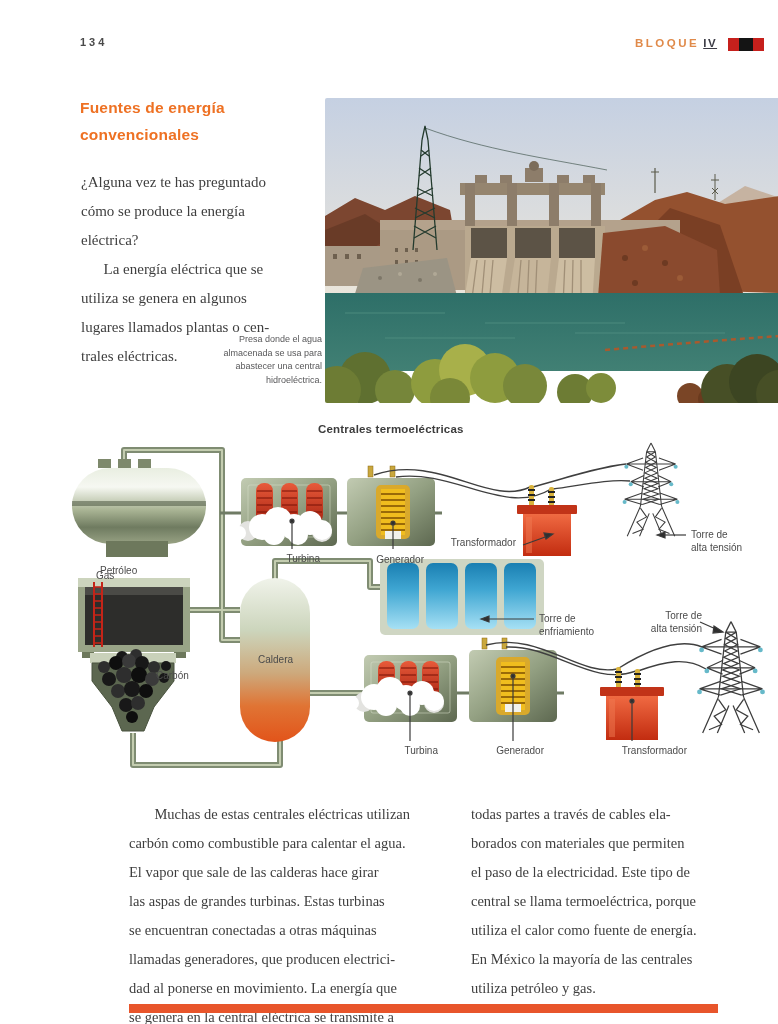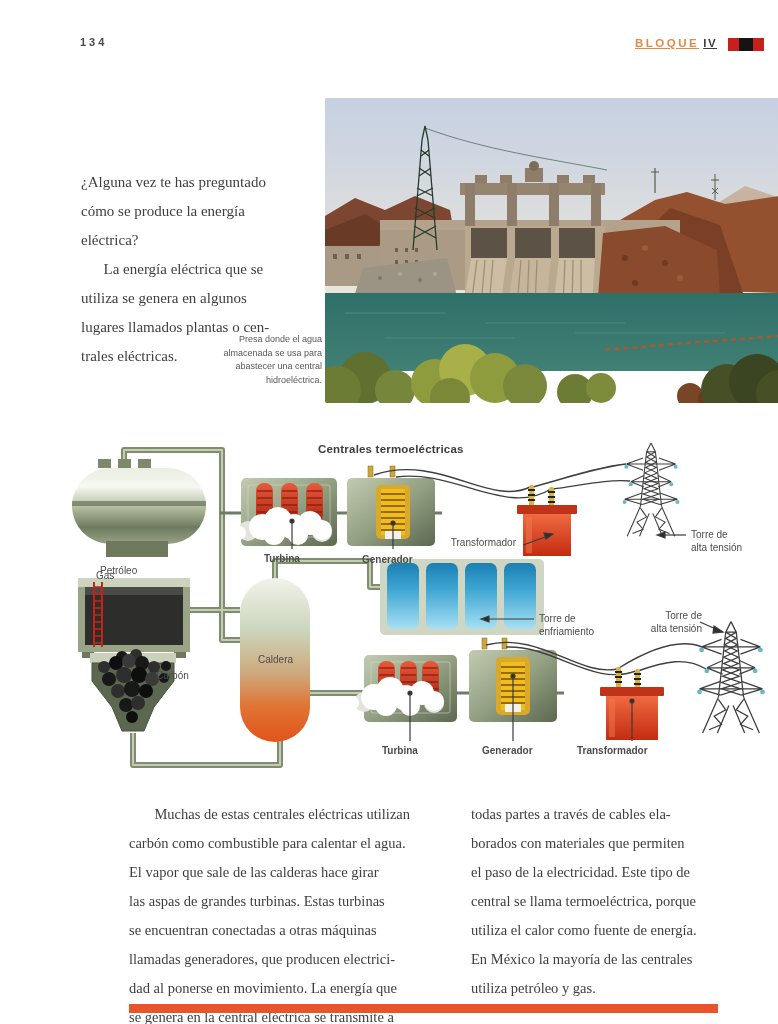--- a/index.html
+++ b/index.html
@@ -3,55 +3,57 @@
 <meta charset="utf-8">
 <style>
   html,body{margin:0;padding:0;background:#ffffff;}
   #page{position:relative;width:778px;height:1024px;background:#ffffff;overflow:hidden;
         font-family:"Liberation Sans",sans-serif;margin-left:34px;}
   .abs{position:absolute;}
   .pre{white-space:pre;}
   
   .pagenum{left:46px;top:36px;font-size:11px;font-weight:bold;letter-spacing:3px;color:#4a4a4a;}
   .bloque{left:601px;top:37px;font-size:11.5px;font-weight:bold;letter-spacing:2.5px;}
-  .bloque .b1{color:#e08a4a;text-decoration:underline;}
+  .bloque .b1{color:#e08a4a;}
   .bloque .b2{color:#3c3c46;margin-left:4px;letter-spacing:1.5px;text-decoration:underline;}
   .flag{left:694px;top:38px;width:36px;height:13px;display:flex;}
   .flag .r{background:#c6201c;width:11px;height:13px;}
   .flag .k{background:#141414;width:14px;height:13px;}
   
   .heading{left:46px;top:94px;font-size:15.5px;font-weight:bold;line-height:27px;color:#ee7123;letter-spacing:.2px;}
   .intro{left:47px;top:168px;font-family:Liberation Serif, serif;font-size:15px;line-height:29px;color:#3e3e3e;}
   .caption{left:148px;top:333px;width:140px;text-align:right;font-size:9px;line-height:13.5px;color:#58585a;}
   .colL{left:95px;top:800px;font-family:"Liberation Serif",serif;font-size:14.5px;line-height:29px;color:#3e3e3e;}
   .colR{left:437px;top:800px;font-family:Liberation Serif, serif;font-size:14.5px;line-height:29px;color:#3e3e3e;}
   .obar{left:95px;top:1004px;width:589px;height:9px;background:#e8552b;}
   
   .dl{position:absolute;font-size:10px;line-height:13px;color:#4b4b4b;white-space:pre;}
-  .dtitle{left:284px;top:443px;font-size:11.5px;font-weight:bold;color:#3c3c3c;letter-spacing:.2px;}
-  .tc{text-align:left;font-weight:bold;}
+  .dtitle{left:284px;top:423px;font-size:11.5px;font-weight:bold;color:#3c3c3c;letter-spacing:.2px;}
+  .tc{text-align:right;}
   .tr{text-align:right;}
   .photo{left:291px;top:98px;width:455px;height:305px;border-radius:2px;overflow:hidden;}
 </style>
 </head>
 <body>
 
 <div id="page">
 
   <div class="abs pagenum">134</div>
 
   <div class="abs bloque">
     <span class="b1">BLOQUE</span><span class="b2">IV</span>
   </div>
   <div class="abs flag">
     <div class="r"></div>
     <div class="k"></div>
     <div class="r"></div>
   </div>
 
+  <div class="abs heading pre">Fuentes de energía
+convencionales</div>
 
   <div class="abs intro pre">¿Alguna vez te has preguntado
 cómo se produce la energía
 eléctrica?
       La energía eléctrica que se
 utiliza se genera en algunos
 lugares llamados plantas o cen-
 trales eléctricas.</div>
 
   <div class="abs caption pre">Presa donde el agua

